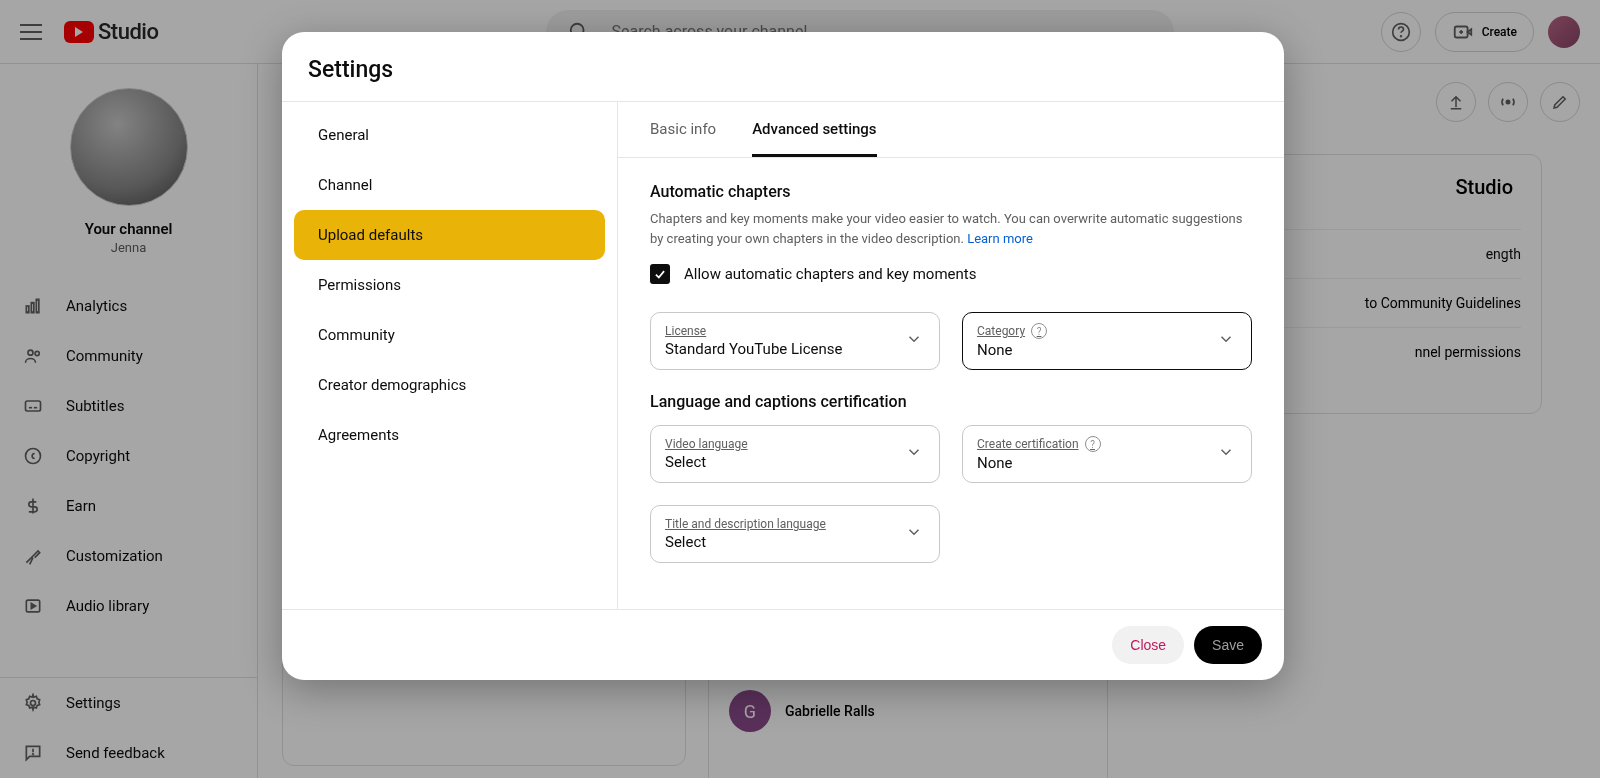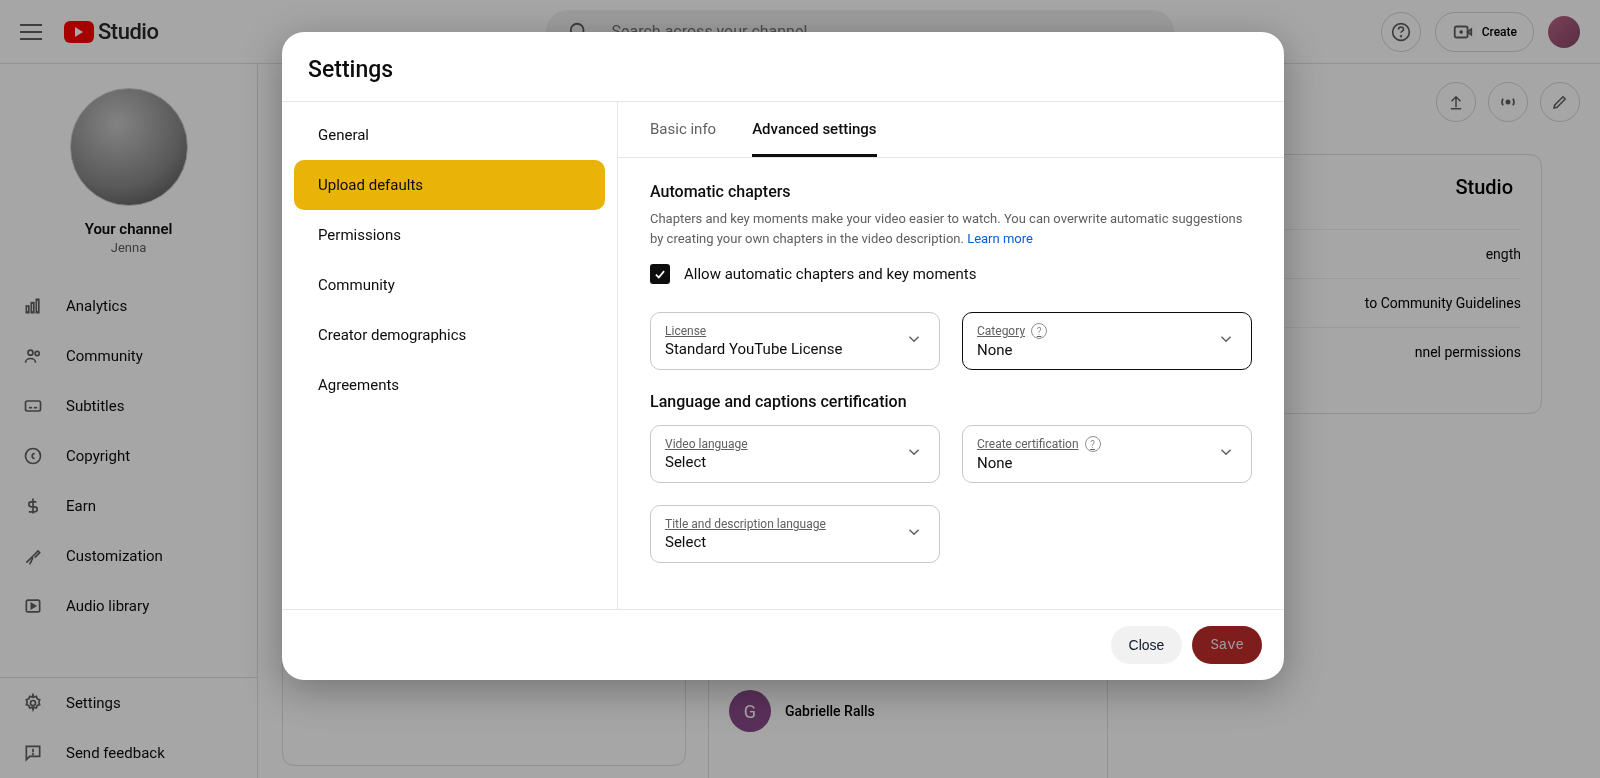--- a/index.html
+++ b/index.html
@@ -60,22 +60,22 @@
 .checkbox-label { font-size: 15px; color: #0d0d0d; }
 .form-row { display: flex; gap: 22px; margin-bottom: 22px; }
 .select-field { flex: 1; height: 58px; border: 1px solid #c8c8c8; border-radius: 10px; padding: 8px 14px 8px 14px; position: relative; cursor: pointer; display: flex; flex-direction: column; justify-content: center; }
 .select-field.focused { border-color: #0d0d0d; }
 .select-label { font-size: 12px; color: #606060; display: flex; align-items: center; gap: 6px; text-decoration: underline; }
 .select-value { font-size: 15px; color: #0d0d0d; margin-top: 2px; }
 .select-chevron { position: absolute; right: 16px; top: 50%; transform: translateY(-50%); color: #606060; }
 .help-circle { width: 16px; height: 16px; border-radius: 50%; border: 1.5px solid #909090; display: inline-flex; align-items: center; justify-content: center; font-size: 10px; color: #909090; }
 .modal-footer { display: flex; justify-content: flex-end; align-items: center; padding: 16px 22px; gap: 10px; }
 .foot-btn { height: 38px; padding: 0 18px; border-radius: 20px; font-size: 14px; font-weight: 500; border: none; cursor: pointer; }
-.foot-close { background: #f1f1f1; color: #0f172a; }
-.foot-save { background: #7f1d1d; color: #9e9e9e; font-family: Liberation Mono, monospace; }
+.foot-close { background: #f1f1f1; color: #be185d; }
+.foot-save { background: #000000; color: #9e9e9e; }
 
 
 .bg-card { position: absolute; border: 1px solid #e0e0e0; border-radius: 12px; background:#fff; }
 </style>
 </head>
 <body>
 
 <div class="topbar">
   <div class="topbar-left">
     <div class="hamburger">
@@ -251,20 +251,21 @@
   </div>
 </div>
 
 <div class="overlay"></div>
 
 <div class="modal">
   <div class="modal-header">Settings</div>
   <div class="modal-body">
     <div class="modal-sidebar">
       <div class="msItem">General</div>
+      <div class="msItem">Channel</div>
       <div class="msItem active">Upload defaults</div>
       <div class="msItem">Permissions</div>
       <div class="msItem">Community</div>
       <div class="msItem">Creator demographics</div>
       <div class="msItem">Agreements</div>
     </div>
     <div class="modal-content">
       <div class="tabs">
         <div class="tab">Basic info</div>
         <div class="tab active">Advanced settings</div>

